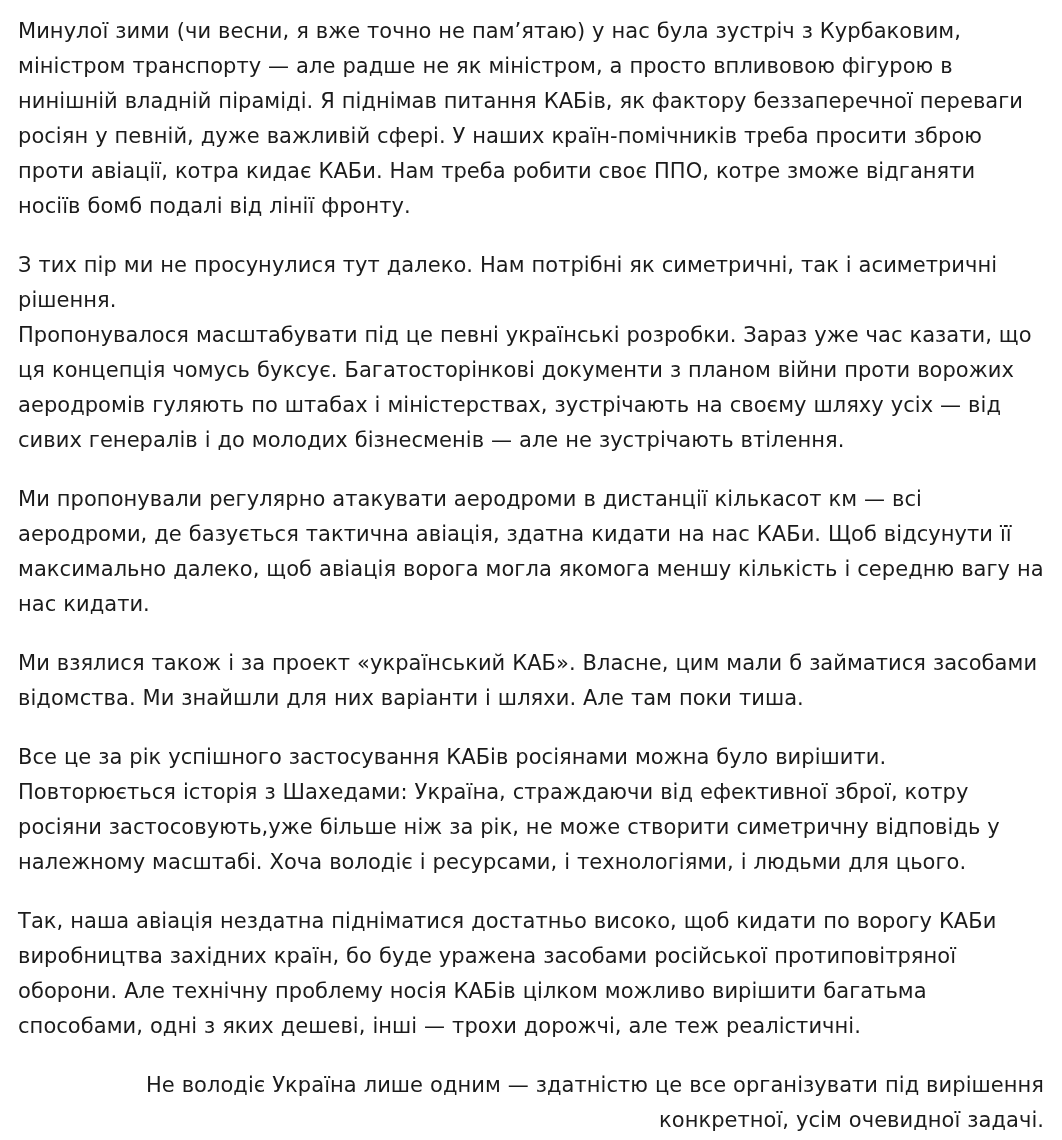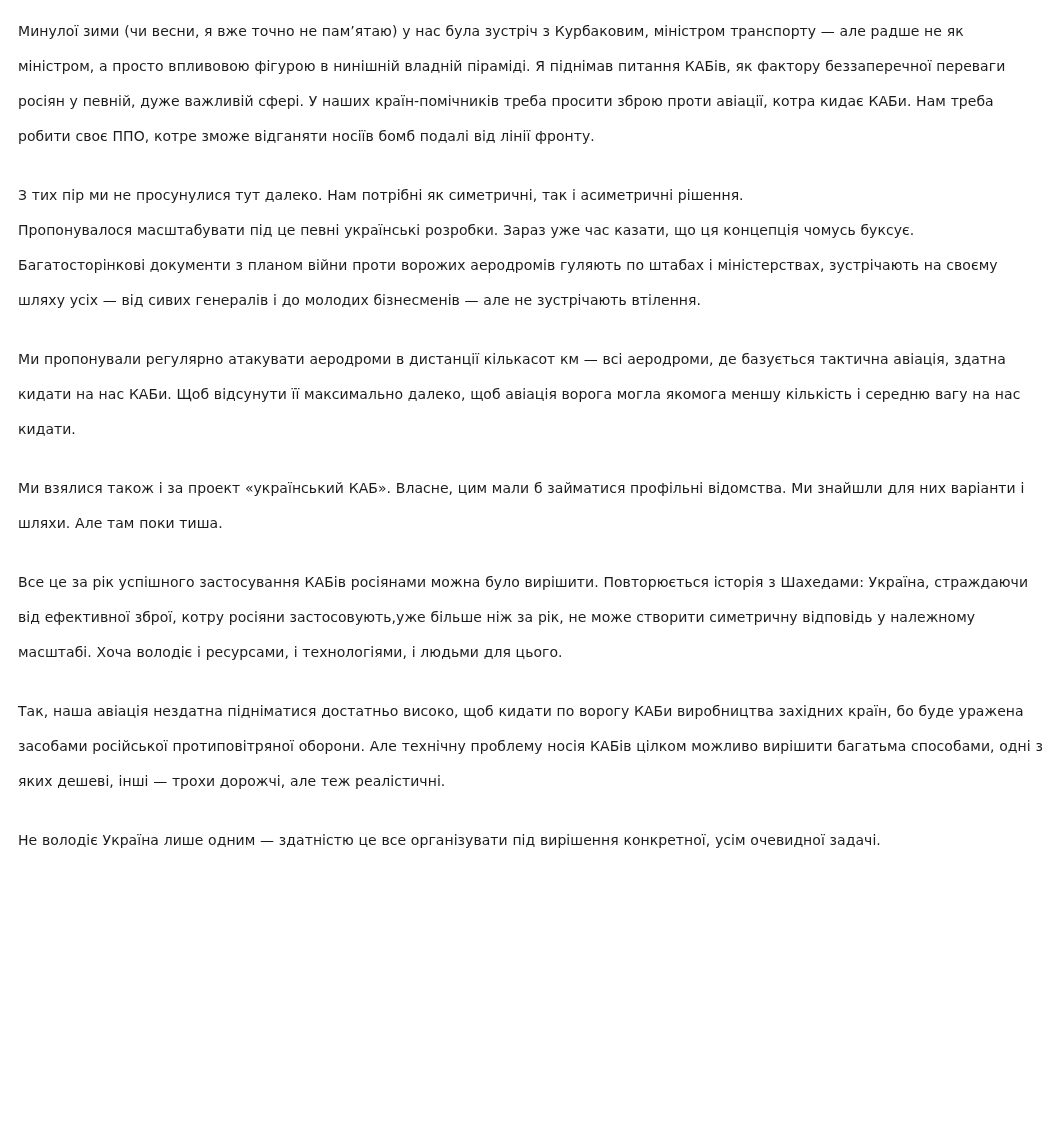--- a/index.html
+++ b/index.html
@@ -12,41 +12,42 @@
     min-height: 1140px;
     font-family: "DejaVu Sans", "Liberation Sans", sans-serif;
     color: #1b1b1b;
   }
   .article {
     box-sizing: border-box;
     width: 1062px;
     padding: 14px 18px 18px 18px;
   }
   .para {
-    font-size: 14px;
+    font-size: 21px;
     line-height: 35px;
     margin: 0 0 24px 0;
     text-align: left;
     color: #1b1b1b;
     letter-spacing: 0.05px;
     word-spacing: 0.2px;
   }
   .para.tight {
     margin-bottom: 0;
   }
   .para:last-child {
     margin-bottom: 0;
+    text-align: right;
   }
 </style>
 </head>
 <body>
 
 <div class="article">
   <p class="para">Минулої зими (чи весни, я вже точно не пам’ятаю) у нас була зустріч з Курбаковим, міністром транспорту — але радше не як міністром, а просто впливовою фігурою в нинішній владній піраміді. Я піднімав питання КАБів, як фактору беззаперечної переваги росіян у певній, дуже важливій сфері. У наших країн-помічників треба просити зброю проти авіації, котра кидає КАБи. Нам треба робити своє ППО, котре зможе відганяти носіїв бомб подалі від лінії фронту.</p>
   <p class="para tight">З тих пір ми не просунулися тут далеко. Нам потрібні як симетричні, так і асиметричні рішення.</p>
   <p class="para">Пропонувалося масштабувати під це певні українські розробки. Зараз уже час казати, що ця концепція чомусь буксує. Багатосторінкові документи з планом війни проти ворожих аеродромів гуляють по штабах і міністерствах, зустрічають на своєму шляху усіх — від сивих генералів і до молодих бізнесменів — але не зустрічають втілення.</p>
   <p class="para">Ми пропонували регулярно атакувати аеродроми в дистанції кількасот км — всі аеродроми, де базується тактична авіація, здатна кидати на нас КАБи. Щоб відсунути її максимально далеко, щоб авіація ворога могла якомога меншу кількість і середню вагу на нас кидати.</p>
-  <p class="para">Ми взялися також і за проект «український КАБ». Власне, цим мали б займатися профільні відомства. Ми знайшли для них варіанти і шляхи. Але там поки тиша.</p>
+  <p class="para">Ми взялися також і за проект «український КАБ». Власне, цим мали б займатися засобами відомства. Ми знайшли для них варіанти і шляхи. Але там поки тиша.</p>
   <p class="para">Все це за рік успішного застосування КАБів росіянами можна було вирішити. Повторюється історія з Шахедами: Україна, страждаючи від ефективної зброї, котру росіяни застосовують,уже більше ніж за рік, не може створити симетричну відповідь у належному масштабі. Хоча володіє і ресурсами, і технологіями, і людьми для цього.</p>
   <p class="para">Так, наша авіація нездатна підніматися достатньо високо, щоб кидати по ворогу КАБи виробництва західних країн, бо буде уражена засобами російської протиповітряної оборони. Але технічну проблему носія КАБів цілком можливо вирішити багатьма способами, одні з яких дешеві, інші — трохи дорожчі, але теж реалістичні.</p>
   <p class="para">Не володіє Україна лише одним — здатністю це все організувати під вирішення конкретної, усім очевидної задачі.</p>
 
 </div>
 
 </body></html>

